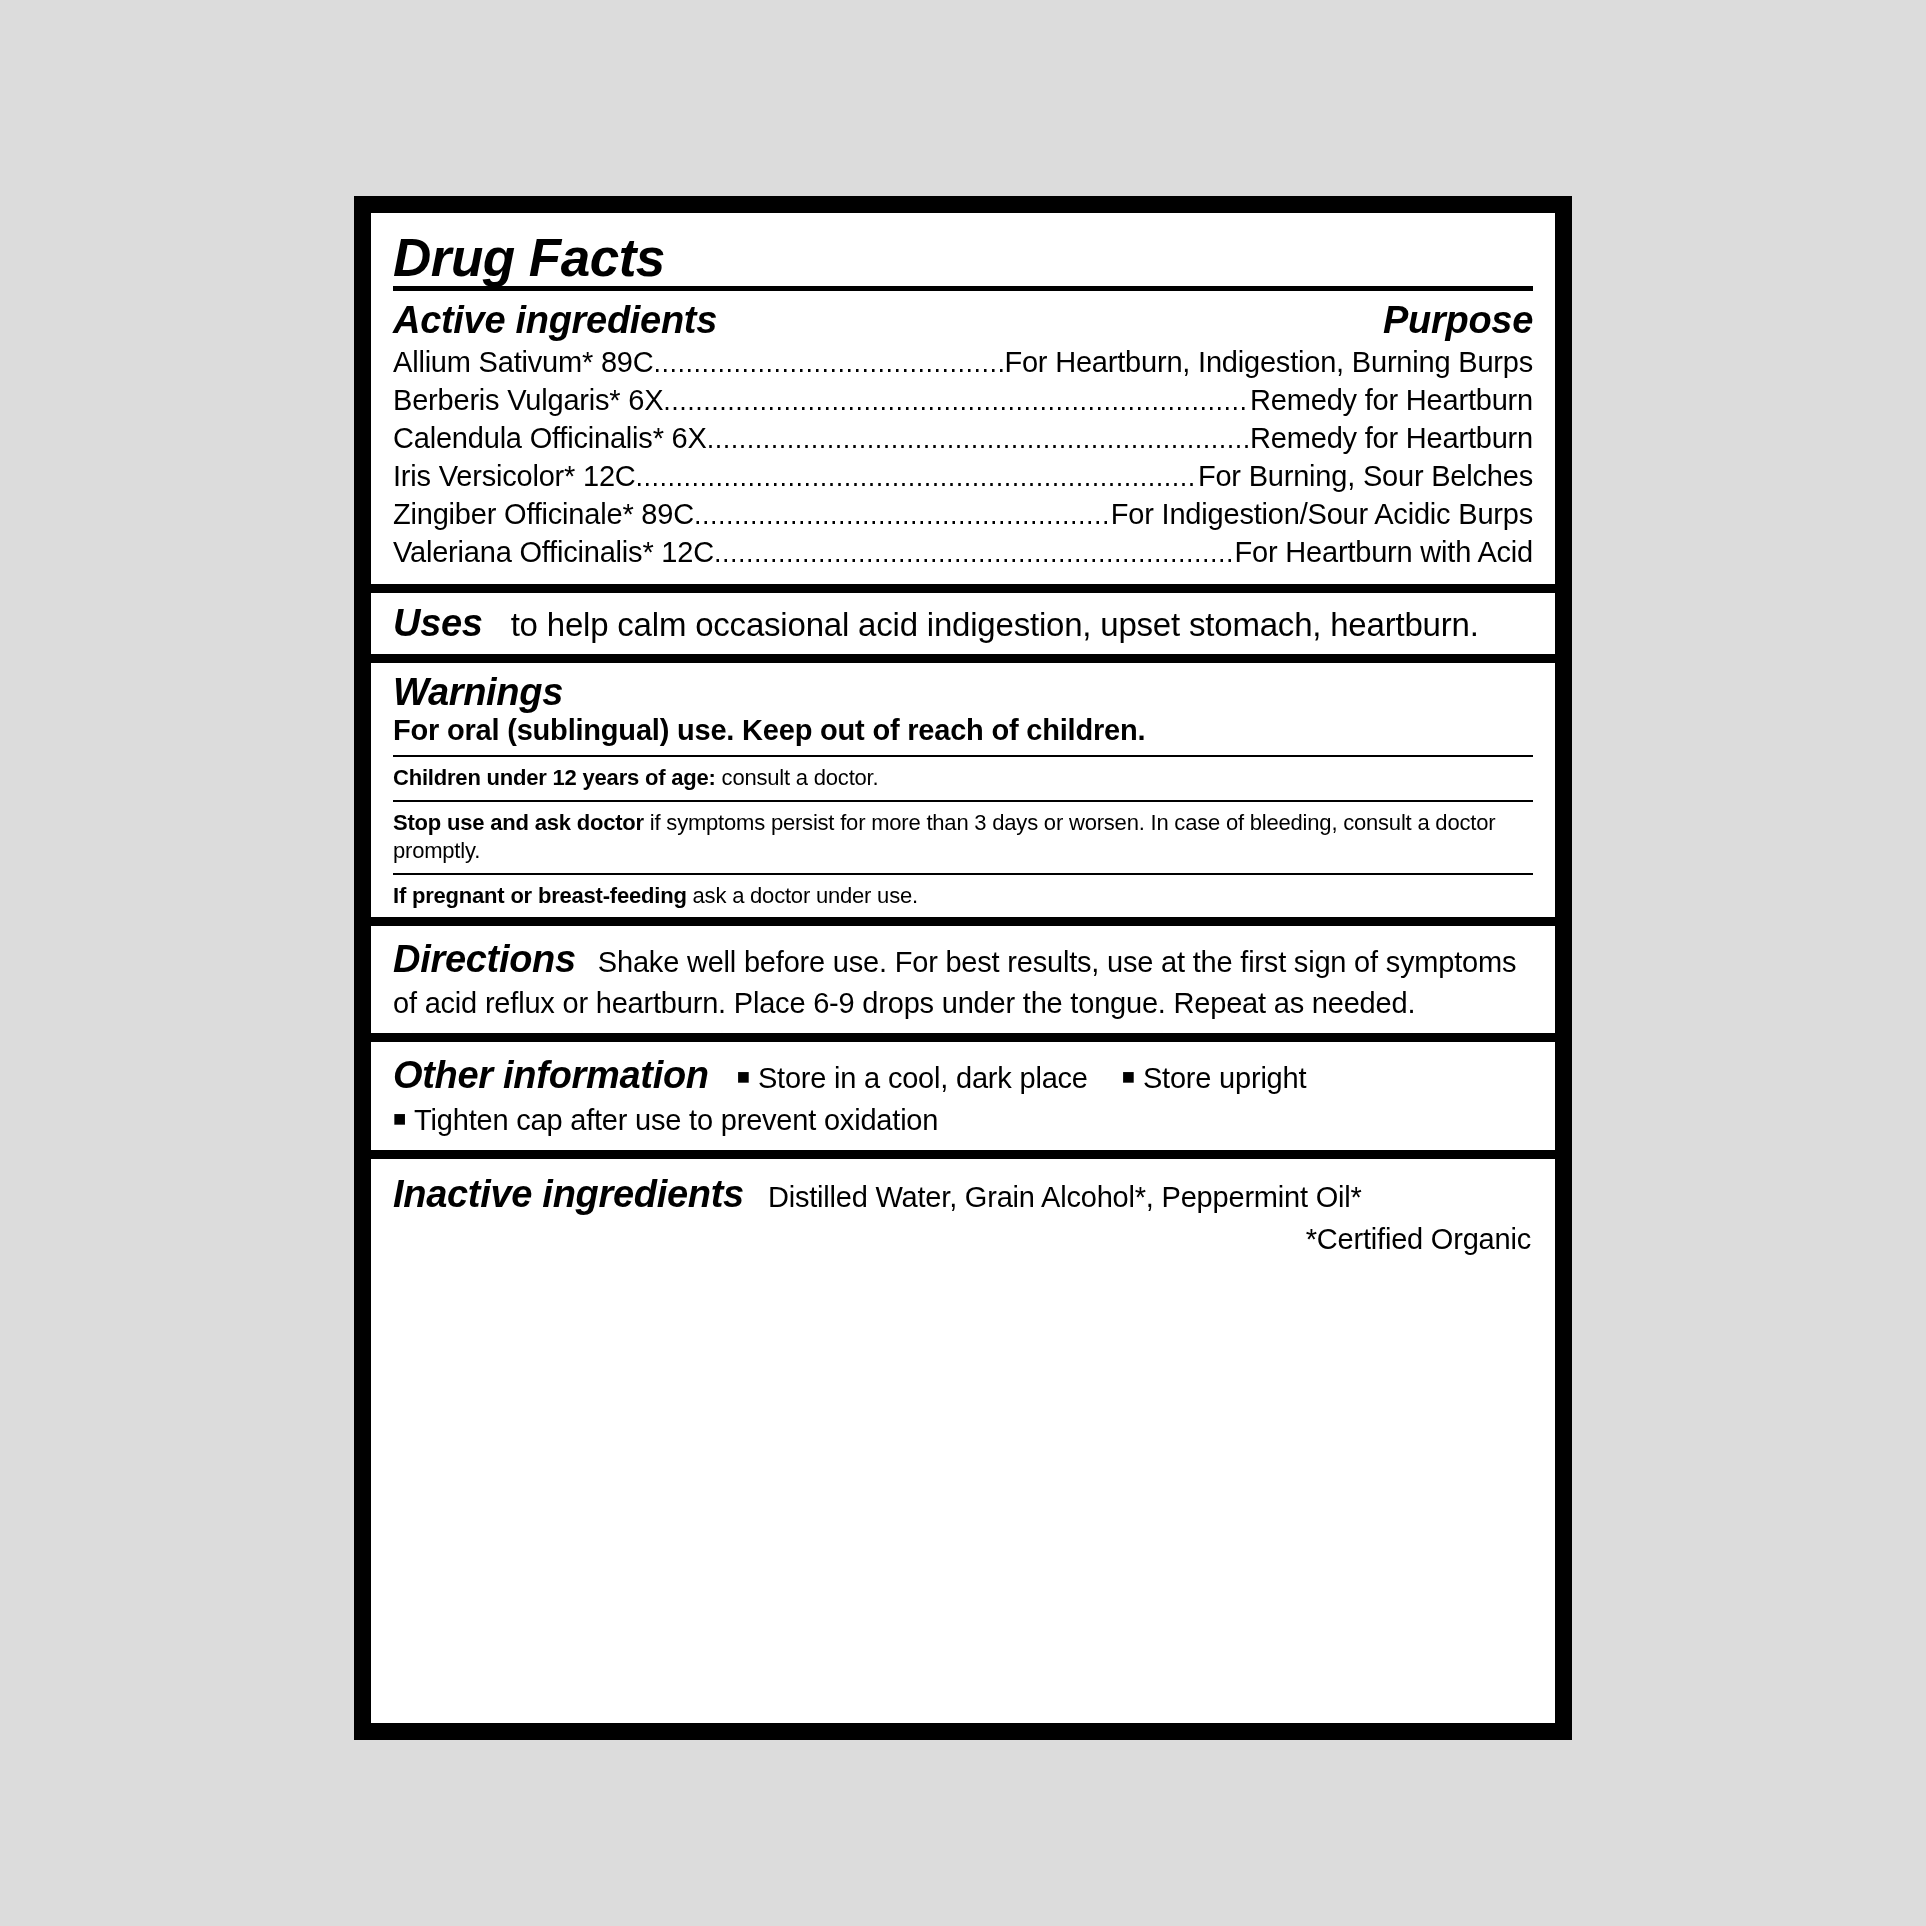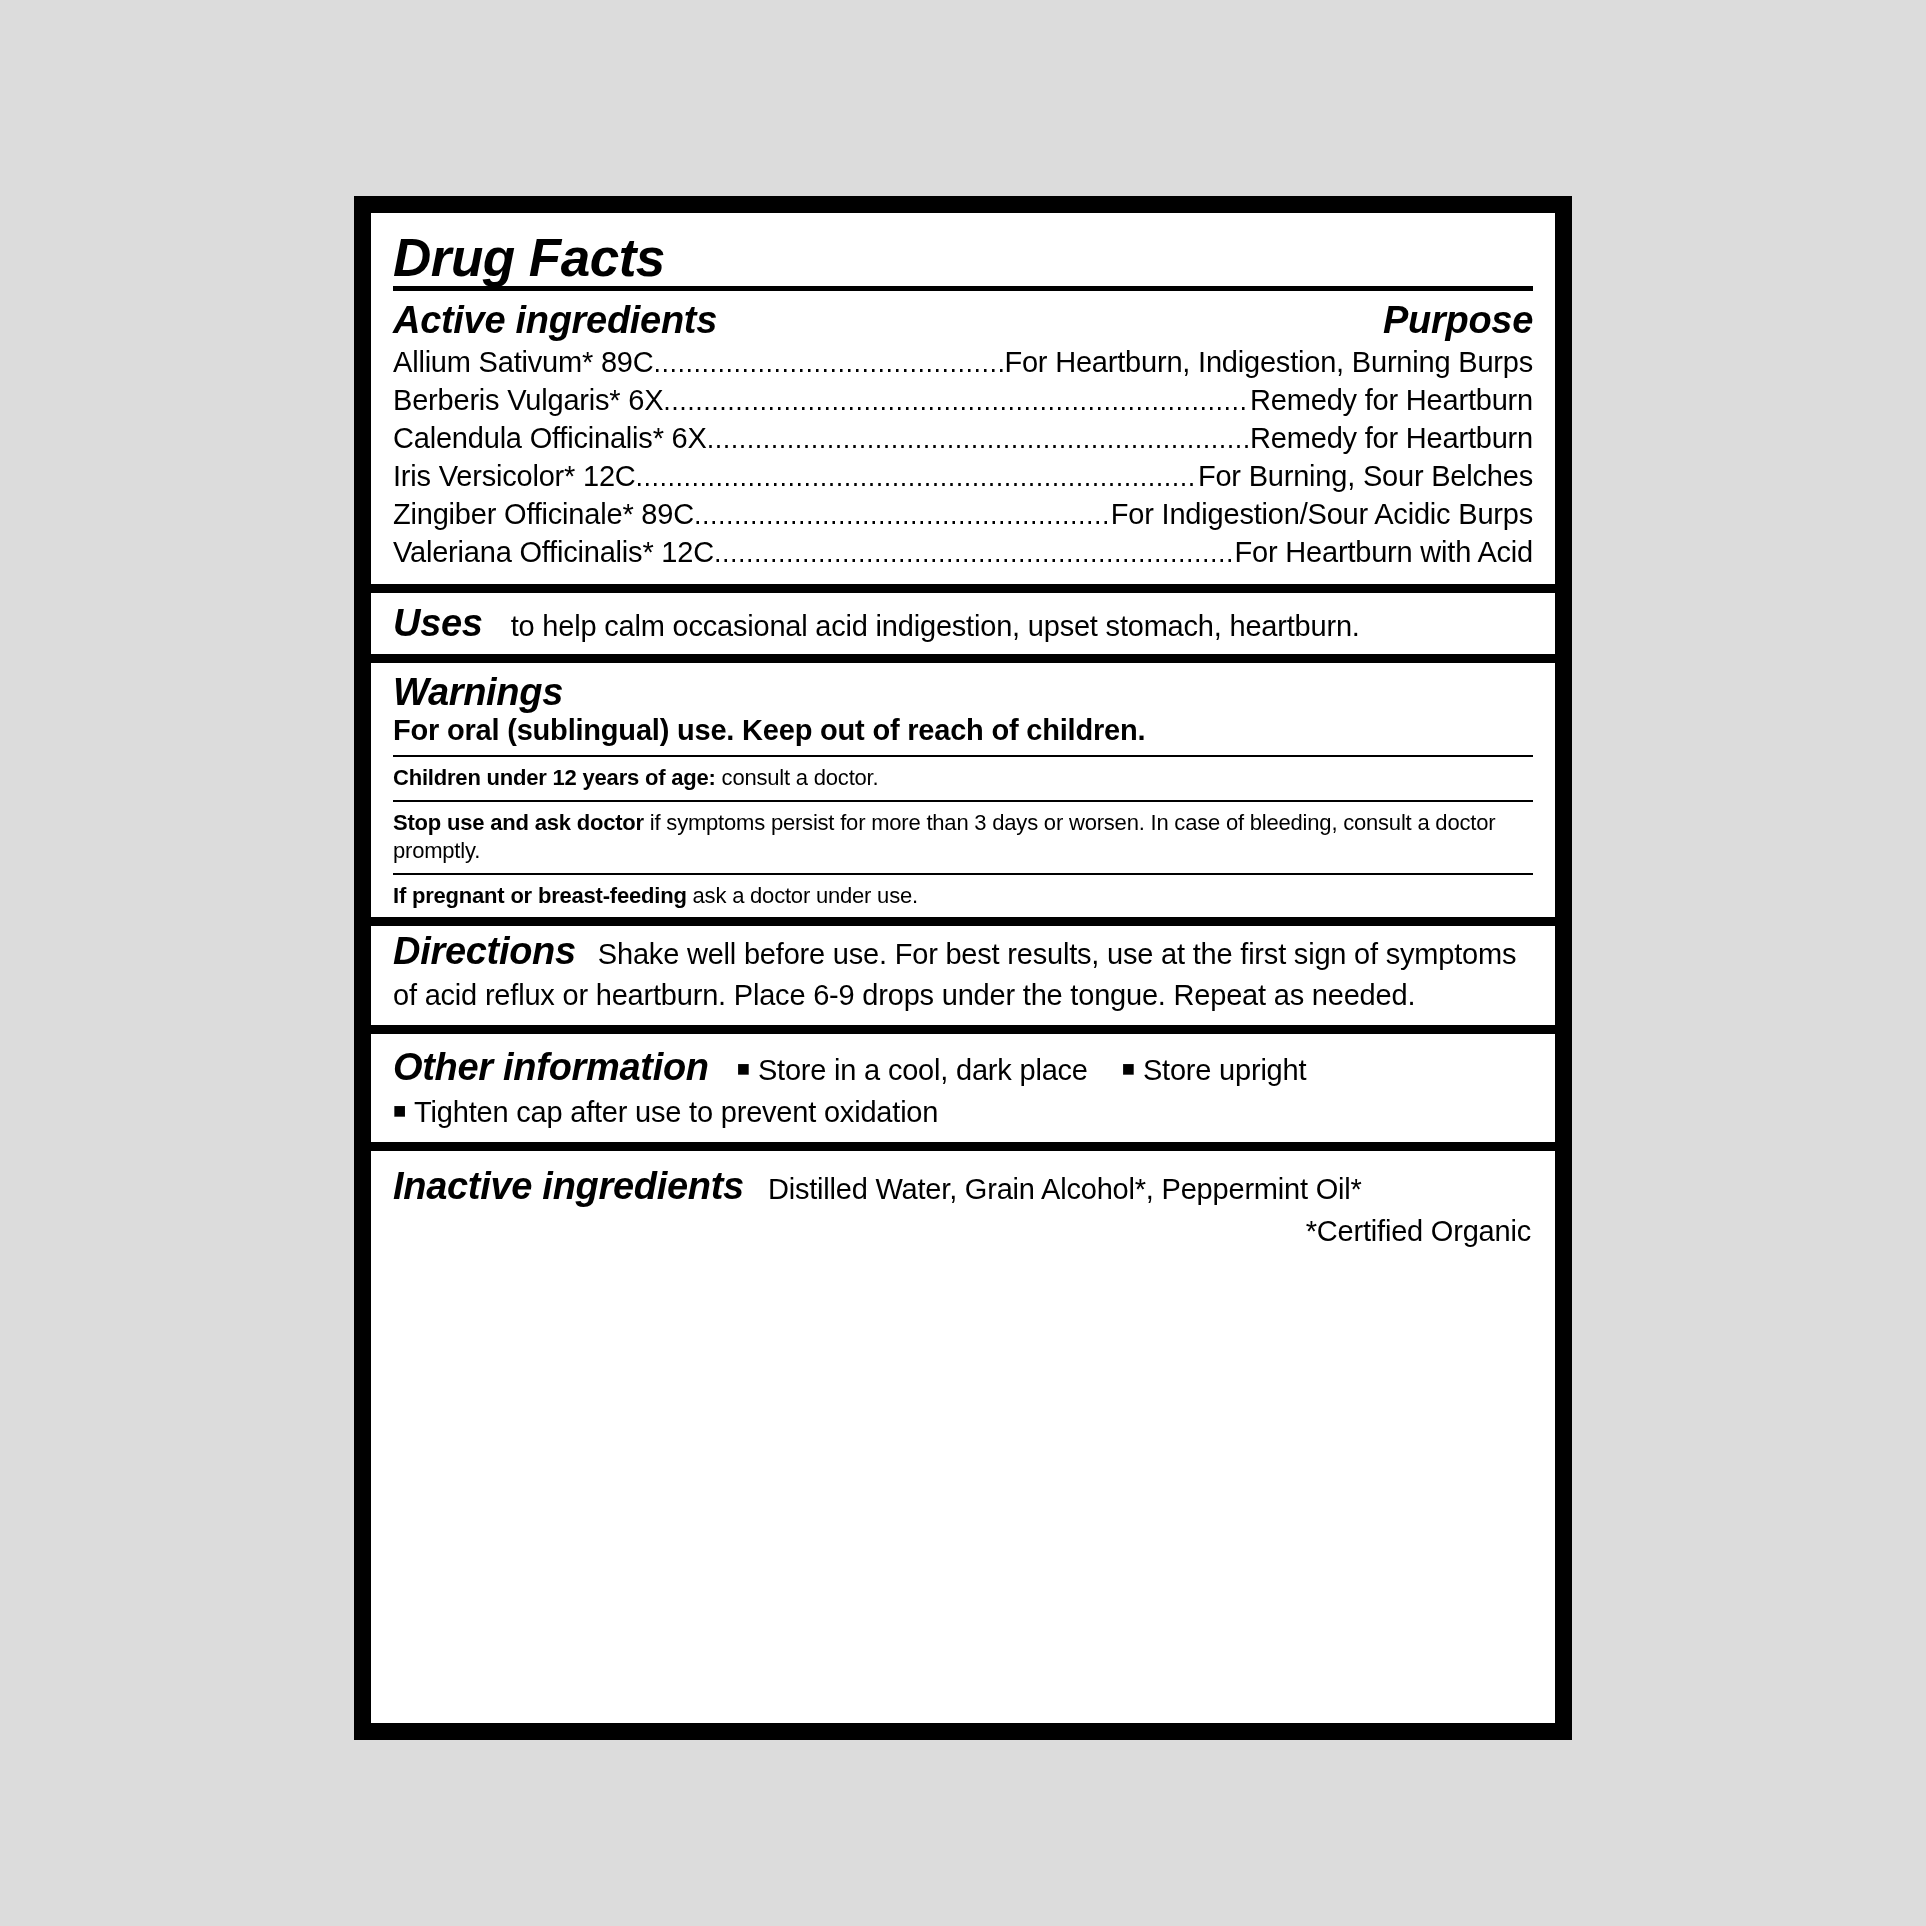--- a/index.html
+++ b/index.html
@@ -108,21 +108,21 @@
     padding-bottom: 9px;
   }
   .uses-label {
     font-style: italic;
     font-weight: bold;
     font-size: 38px;
     letter-spacing: -0.3px;
     margin-right: 28px;
   }
   .uses-text {
-    font-size: 29px;
+    font-size: 33px;
     letter-spacing: -0.2px;
   }
 
   .warn-title {
     font-style: italic;
     font-weight: bold;
     font-size: 38px;
     letter-spacing: -0.3px;
     padding-top: 8px;
     padding-bottom: 0px;
@@ -136,20 +136,21 @@
   }
   .warn-item b { font-weight: bold; }
   .warn-strong-line {
     font-size: 29px;
     font-weight: bold;
     padding-bottom: 8px;
     letter-spacing: -0.2px;
   }
 
   .dir-block {
+    padding-top: 8px;
     padding-bottom: 10px;
     font-size: 29px;
     line-height: 1.32;
     letter-spacing: -0.2px;
     text-indent: 0;
   }
   .dir-label {
     font-style: italic;
     font-weight: bold;
     font-size: 38px;

